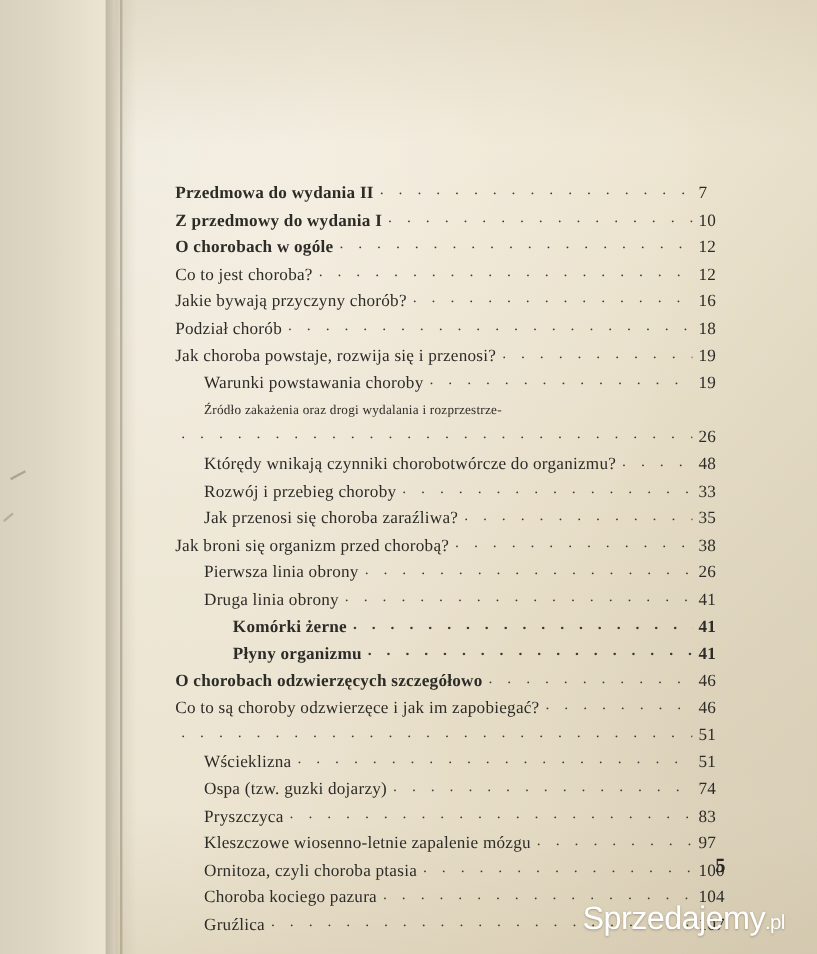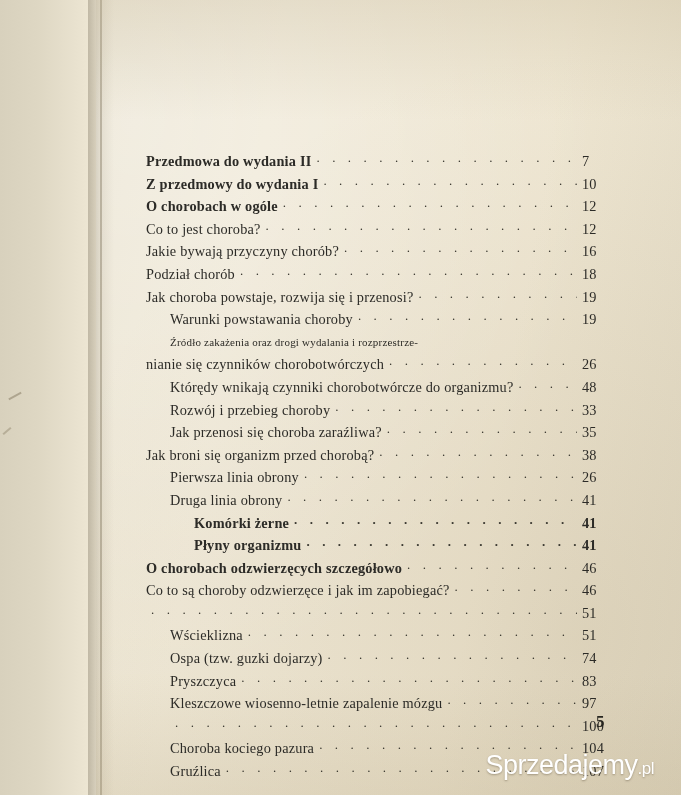--- a/index.html
+++ b/index.html
@@ -210,21 +210,20 @@
         <span class="leader">. . . . . . . . . . . . . . . . . . . . . . . . . . . . . . . . . . . . . . . . . . . . . . . . . . . . . . . . .</span>
         <span class="page-no">19</span>
       </div>
       <div class="toc-row lvl-1">
         <span class="label">Warunki powstawania choroby</span>
         <span class="leader">. . . . . . . . . . . . . . . . . . . . . . . . . . . . . . . . . . . . . . . . . . . . . . . . . . . . . . . . .</span>
         <span class="page-no">19</span>
       </div>
       <div class="wrap-cont"><span>Źródło zakażenia oraz drogi wydalania i rozprzestrze-</span></div>
       <div class="toc-row lvl-0">
-        <span class="label">nianie się czynników chorobotwórczych</span>
         <span class="leader">. . . . . . . . . . . . . . . . . . . . . . . . . . . . . . . . . . . . . . . . . . . . . . . . . . . . . . . . .</span>
         <span class="page-no">26</span>
       </div>
       <div class="toc-row lvl-1">
         <span class="label">Którędy wnikają czynniki chorobotwórcze do organizmu?</span>
         <span class="leader">. . . . . . . . . . . . . . . . . . . . . . . . . . . . . . . . . . . . . . . . . . . . . . . . . . . . . . . . .</span>
         <span class="page-no">48</span>
       </div>
       <div class="toc-row lvl-1">
         <span class="label">Rozwój i przebieg choroby</span>
@@ -289,20 +288,21 @@
         <span class="label">Pryszczyca</span>
         <span class="leader">. . . . . . . . . . . . . . . . . . . . . . . . . . . . . . . . . . . . . . . . . . . . . . . . . . . . . . . . .</span>
         <span class="page-no">83</span>
       </div>
       <div class="toc-row lvl-1">
         <span class="label">Kleszczowe wiosenno-letnie zapalenie mózgu</span>
         <span class="leader">. . . . . . . . . . . . . . . . . . . . . . . . . . . . . . . . . . . . . . . . . . . . . . . . . . . . . . . . .</span>
         <span class="page-no">97</span>
       </div>
       <div class="toc-row lvl-1">
+        <span class="label">Ornitoza, czyli choroba ptasia</span>
         <span class="leader">. . . . . . . . . . . . . . . . . . . . . . . . . . . . . . . . . . . . . . . . . . . . . . . . . . . . . . . . .</span>
         <span class="page-no">100</span>
       </div>
       <div class="toc-row lvl-1">
         <span class="label">Choroba kociego pazura</span>
         <span class="leader">. . . . . . . . . . . . . . . . . . . . . . . . . . . . . . . . . . . . . . . . . . . . . . . . . . . . . . . . .</span>
         <span class="page-no">104</span>
       </div>
       <div class="toc-row lvl-1">
         <span class="label">Gruźlica</span>

